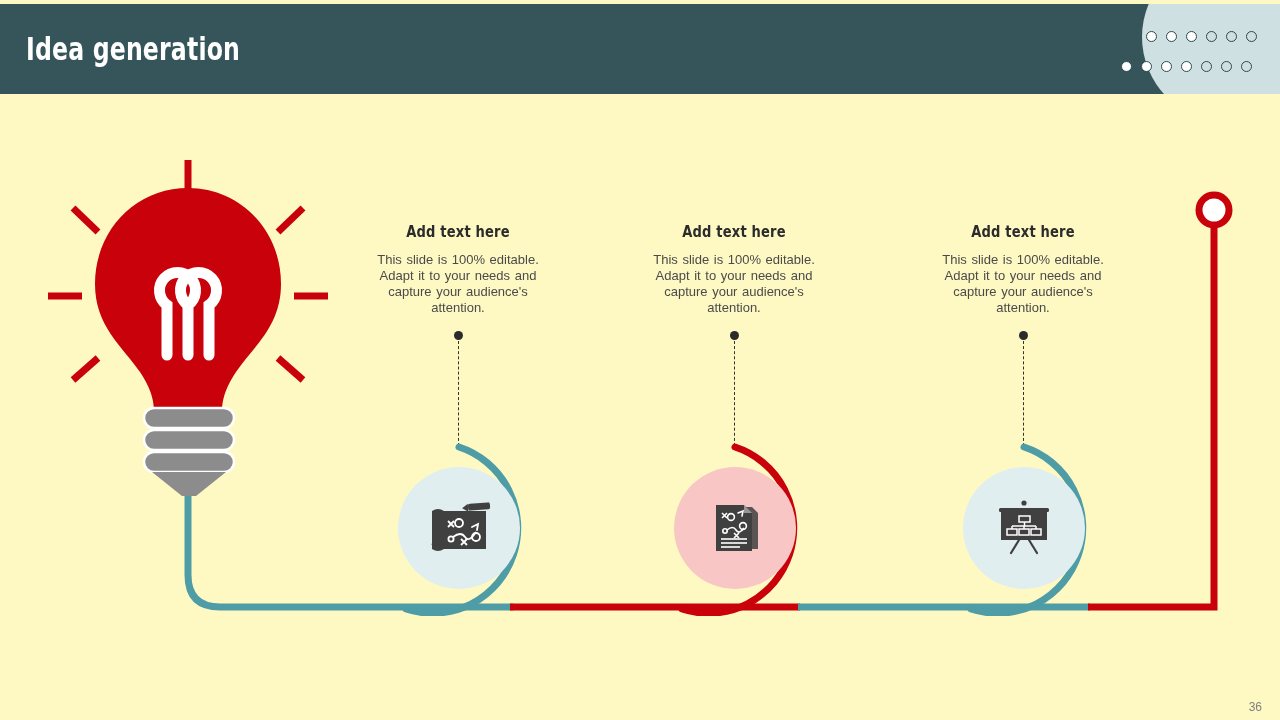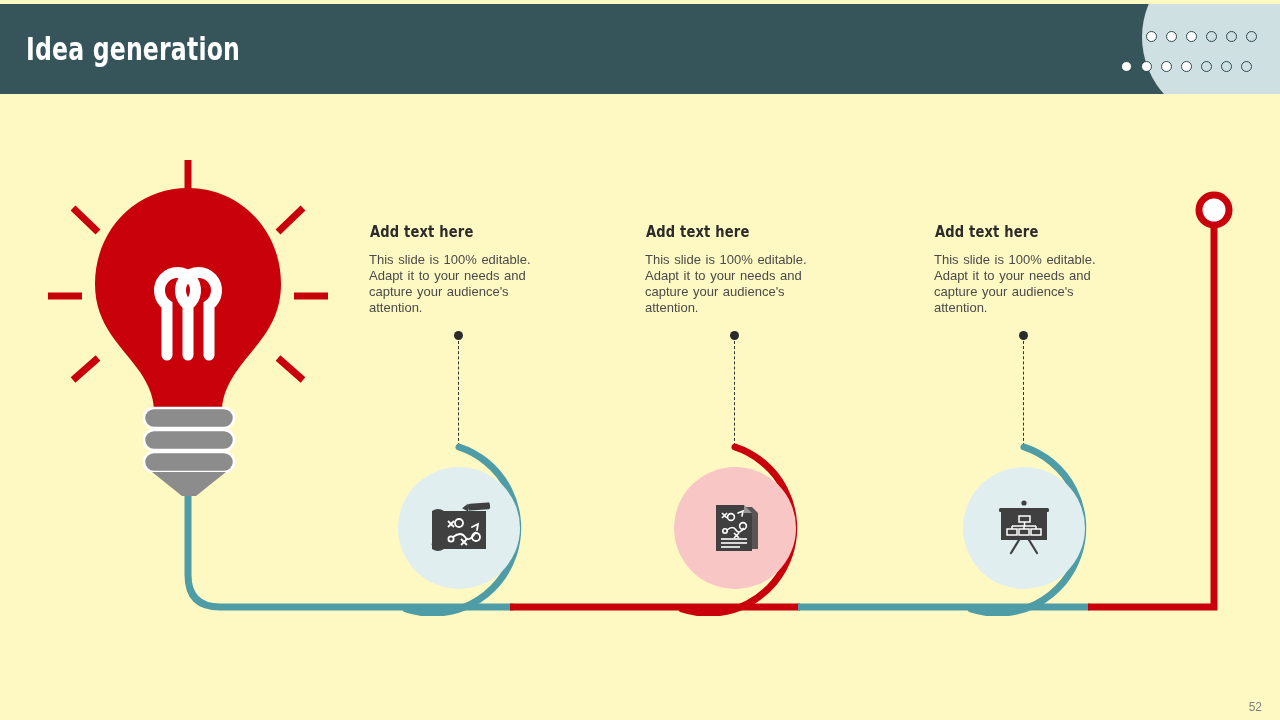--- a/index.html
+++ b/index.html
@@ -55,21 +55,21 @@
     position:absolute;left:27px;top:27px;width:122px;height:122px;border-radius:50%;
   }
   .node.teal .inner{background:#e0eef0;}
   .node.red  .inner{background:#f9c6c6;}
   .node .glyph{
     position:absolute;left:50%;top:50%;transform:translate(-50%,-50%);
     width:70px;height:70px;
   }
 
   
-  .txt{position:absolute;width:200px;}
+  .txt{position:absolute;width:200px;text-align:center;}
   .txt h3{
     margin:0 0 8px 0;
     font-size:16.5px;
     font-weight:bold;
     color:#2b2b2b;
     font-family:"DejaVu Sans Condensed","Liberation Sans Narrow","Liberation Sans",sans-serif;
     transform:scaleX(.88);
     letter-spacing:.2px;
   }
   .txt p{
@@ -266,15 +266,15 @@
         <rect x="42" y="36" width="10" height="6"></rect>
         <line x1="35.5" y1="29" x2="35.5" y2="33"></line>
         <line x1="23" y1="33" x2="47" y2="33"></line>
         <line x1="23" y1="33" x2="23" y2="36"></line>
         <line x1="35" y1="33" x2="35" y2="36"></line>
         <line x1="47" y1="33" x2="47" y2="36"></line>
       </g>
     </svg>
   </div>
 
-  <div class="page-num">52</div>
+  <div class="page-num">36</div>
 
 </div>
 
 </body></html>

